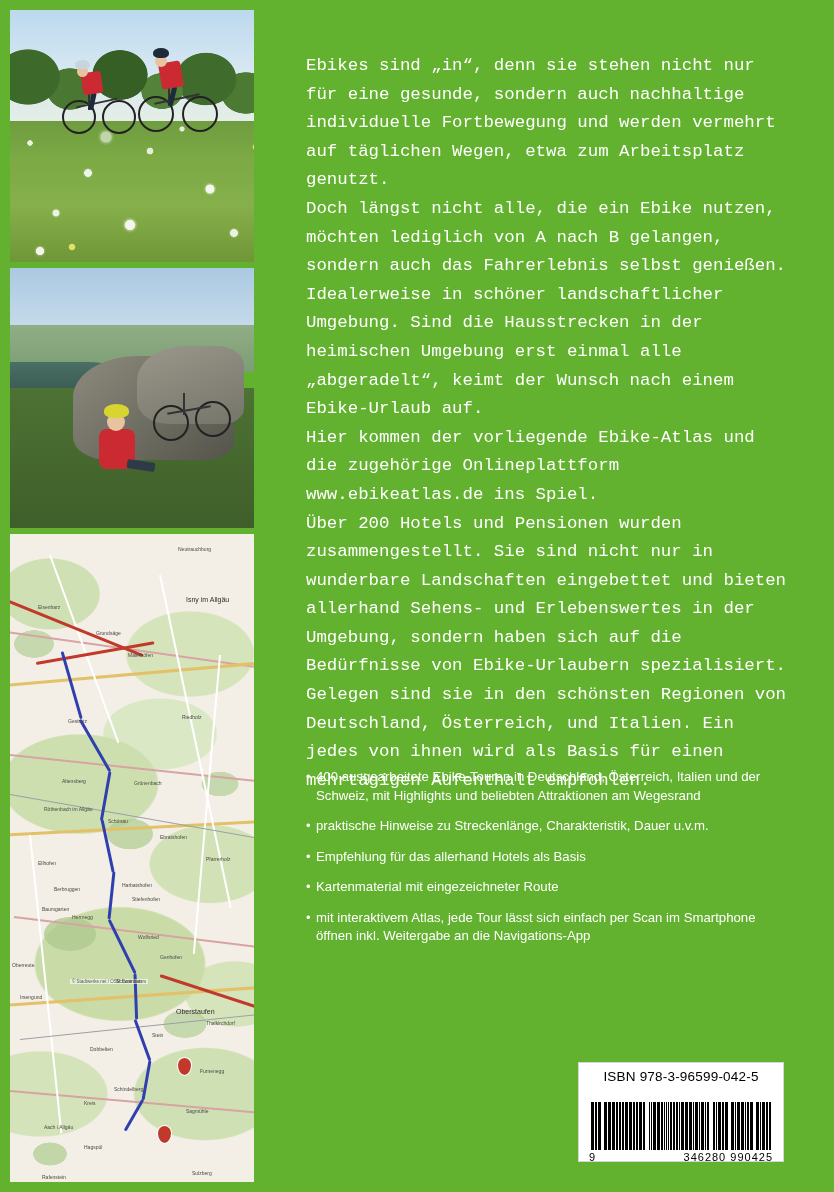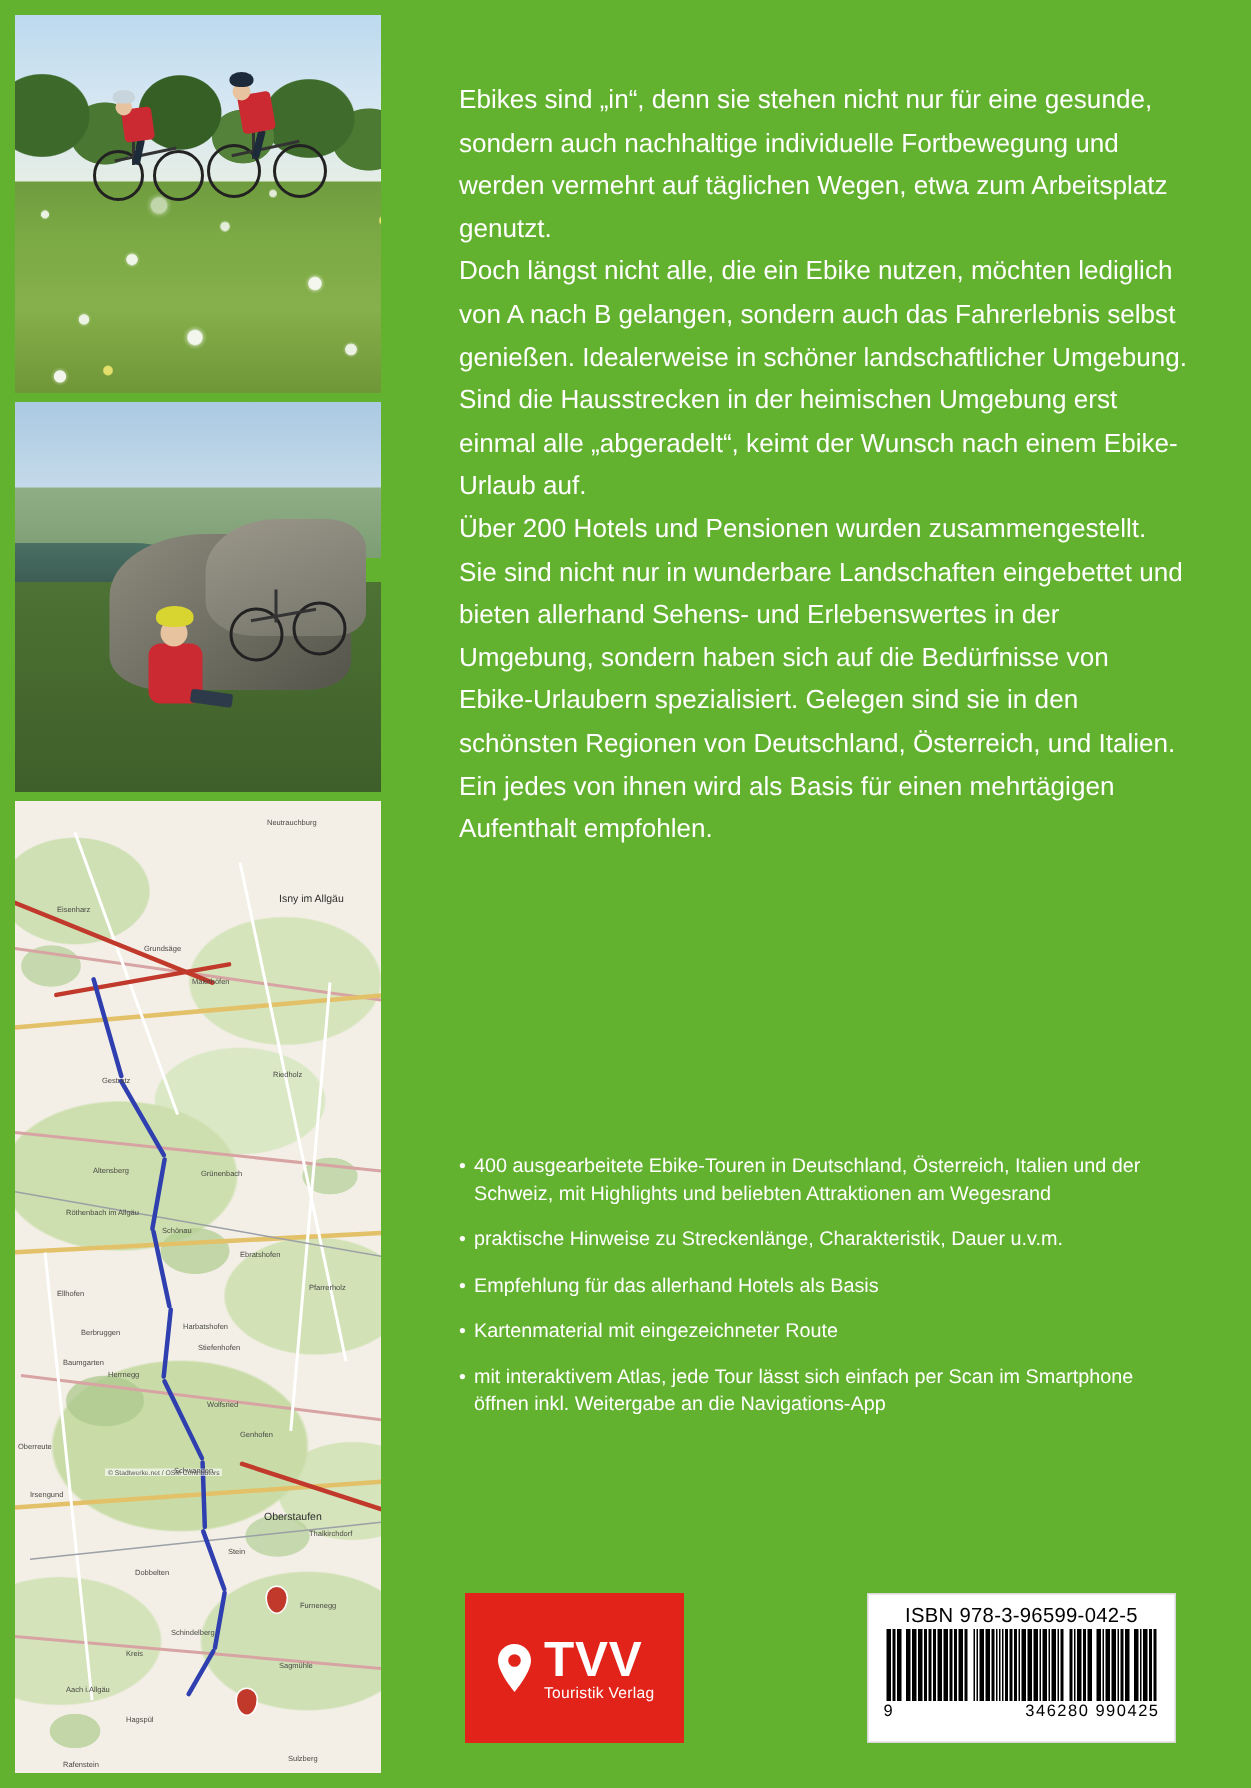--- a/index.html
+++ b/index.html
@@ -160,21 +160,21 @@
   .content {
     position: absolute;
     left: 306px;
     top: 52px;
     width: 486px;
   }
   .blurb {
     color: #ffffff;
     font-size: 17.4px;
     line-height: 28.6px;
-    font-family: Liberation Sans, sans-serif;
+    font-family: Liberation Mono, monospace;
   }
   .blurb p { margin: 0; }
 
   .bullets {
     position: absolute;
     left: 306px;
     top: 768px;
     width: 480px;
     color: #ffffff;
     font-size: 13.2px;
@@ -223,21 +223,21 @@
     background: #ffffff;
     border: 1px solid #d6d6d6;
     box-sizing: border-box;
     padding: 6px 8px 4px 8px;
   }
   .isbn-num {
     font-size: 13.5px;
     color: #000;
     text-align: center;
     letter-spacing: .2px;
-    margin-bottom: 2px;
+    margin-bottom: 18px;
     font-family: "Liberation Sans", sans-serif;
   }
   .barcode {
     height: 48px;
     display: flex;
     align-items: flex-end;
     gap: 1px;
     justify-content: center;
   }
   .barcode i { display: block; background: #000; height: 100%; }
@@ -386,20 +386,21 @@
           <div class="map-label" style="left: 32px; top: 640px;">Rafenstein</div>
           <div class="map-label" style="left: 182px; top: 636px;">Sulzberg</div>
         </div>
     </div>
   </div>
 
   <div class="content">
     <div class="blurb">
       <p>Ebikes sind „in“, denn sie stehen nicht nur für eine gesunde, sondern auch nachhaltige individuelle Fortbewegung und werden vermehrt auf täglichen Wegen, etwa zum Arbeitsplatz genutzt.</p>
       <p>Doch längst nicht alle, die ein Ebike nutzen, möchten lediglich von A nach B gelangen, sondern auch das Fahrerlebnis selbst genießen. Idealerweise in schöner landschaftlicher Umgebung. Sind die Hausstrecken in der heimischen Umgebung erst einmal alle „abgeradelt“, keimt der Wunsch nach einem Ebike-Urlaub auf.</p>
+      <p>Hier kommen der vorliegende Ebike-Atlas und die zugehörige Onlineplattform www.ebikeatlas.de ins Spiel.</p>
       <p>Über 200 Hotels und Pensionen wurden zusammengestellt. Sie sind nicht nur in wunderbare Landschaften eingebettet und bieten allerhand Sehens- und Erlebenswertes in der Umgebung, sondern haben sich auf die Bedürfnisse von Ebike-Urlaubern spezialisiert. Gelegen sind sie in den schönsten Regionen von Deutschland, Österreich, und Italien. Ein jedes von ihnen wird als Basis für einen mehrtägigen Aufenthalt empfohlen.</p>
     </div>
   </div>
 
   <div class="bullets">
     <div class="bullet">
       <span class="dot">•</span>
       <span class="txt">400 ausgearbeitete Ebike-Touren in Deutschland, Österreich, Italien und der Schweiz, mit Highlights und beliebten Attraktionen am Wegesrand</span>
     </div>
     <div class="bullet">
@@ -413,32 +414,20 @@
     <div class="bullet">
       <span class="dot">•</span>
       <span class="txt">Kartenmaterial mit eingezeichneter Route</span>
     </div>
     <div class="bullet">
       <span class="dot">•</span>
       <span class="txt">mit interaktivem Atlas, jede Tour lässt sich einfach per Scan im Smartphone öffnen inkl. Weitergabe an die Navigations-App</span>
     </div>
   </div>
 
-  <div class="logo">
-    <div class="logo-pin">
-      <svg width="26" height="34" viewBox="0 0 26 34" aria-hidden="true">
-        <path d="M13 1C6.9 1 2 5.9 2 12c0 8 11 21 11 21s11-13 11-21C24 5.9 19.1 1 13 1z" fill="#ffffff"></path>
-        <circle cx="13" cy="12" r="4.2" fill="#e2231a"></circle>
-      </svg>
-    </div>
-    <div class="logo-text">
-      <span class="big">TVV</span>
-      <span class="small">Touristik Verlag</span>
-    </div>
-  </div>
 
   <div class="isbn-box">
     <div class="isbn-num">ISBN 978-3-96599-042-5</div>
     <div class="barcode" id="barcode">
         <i style="width: 3px; opacity: 1;"></i>
         <i style="width: 2px; opacity: 1;"></i>
         <i style="width: 3px; opacity: 1;"></i>
         <i style="width: 1px; opacity: 0;"></i>
         <i style="width: 3px; opacity: 1;"></i>
         <i style="width: 3px; opacity: 1;"></i>

